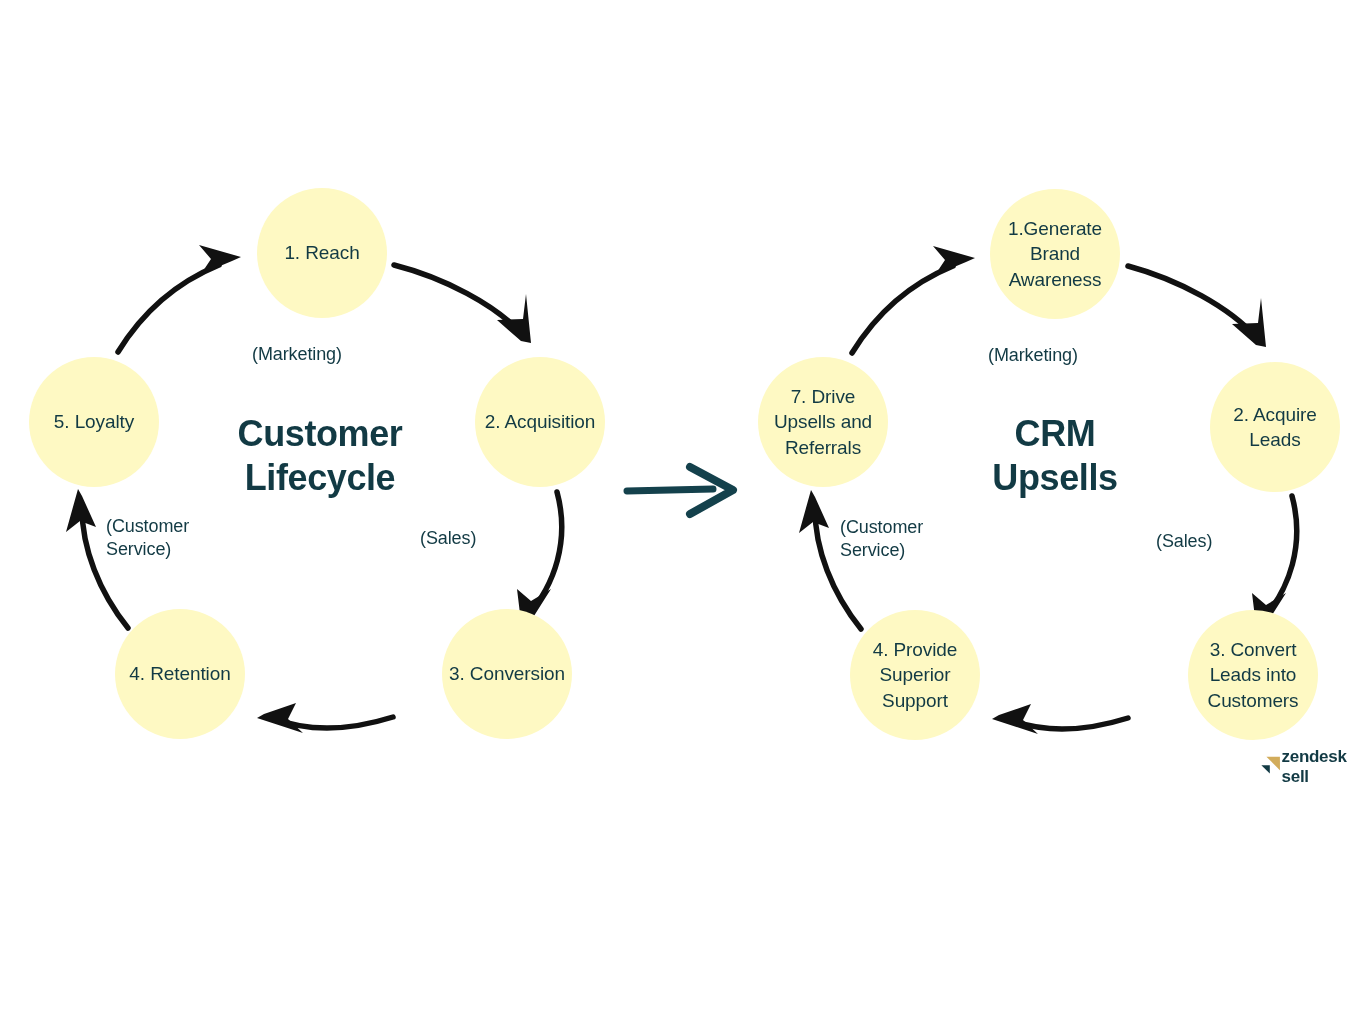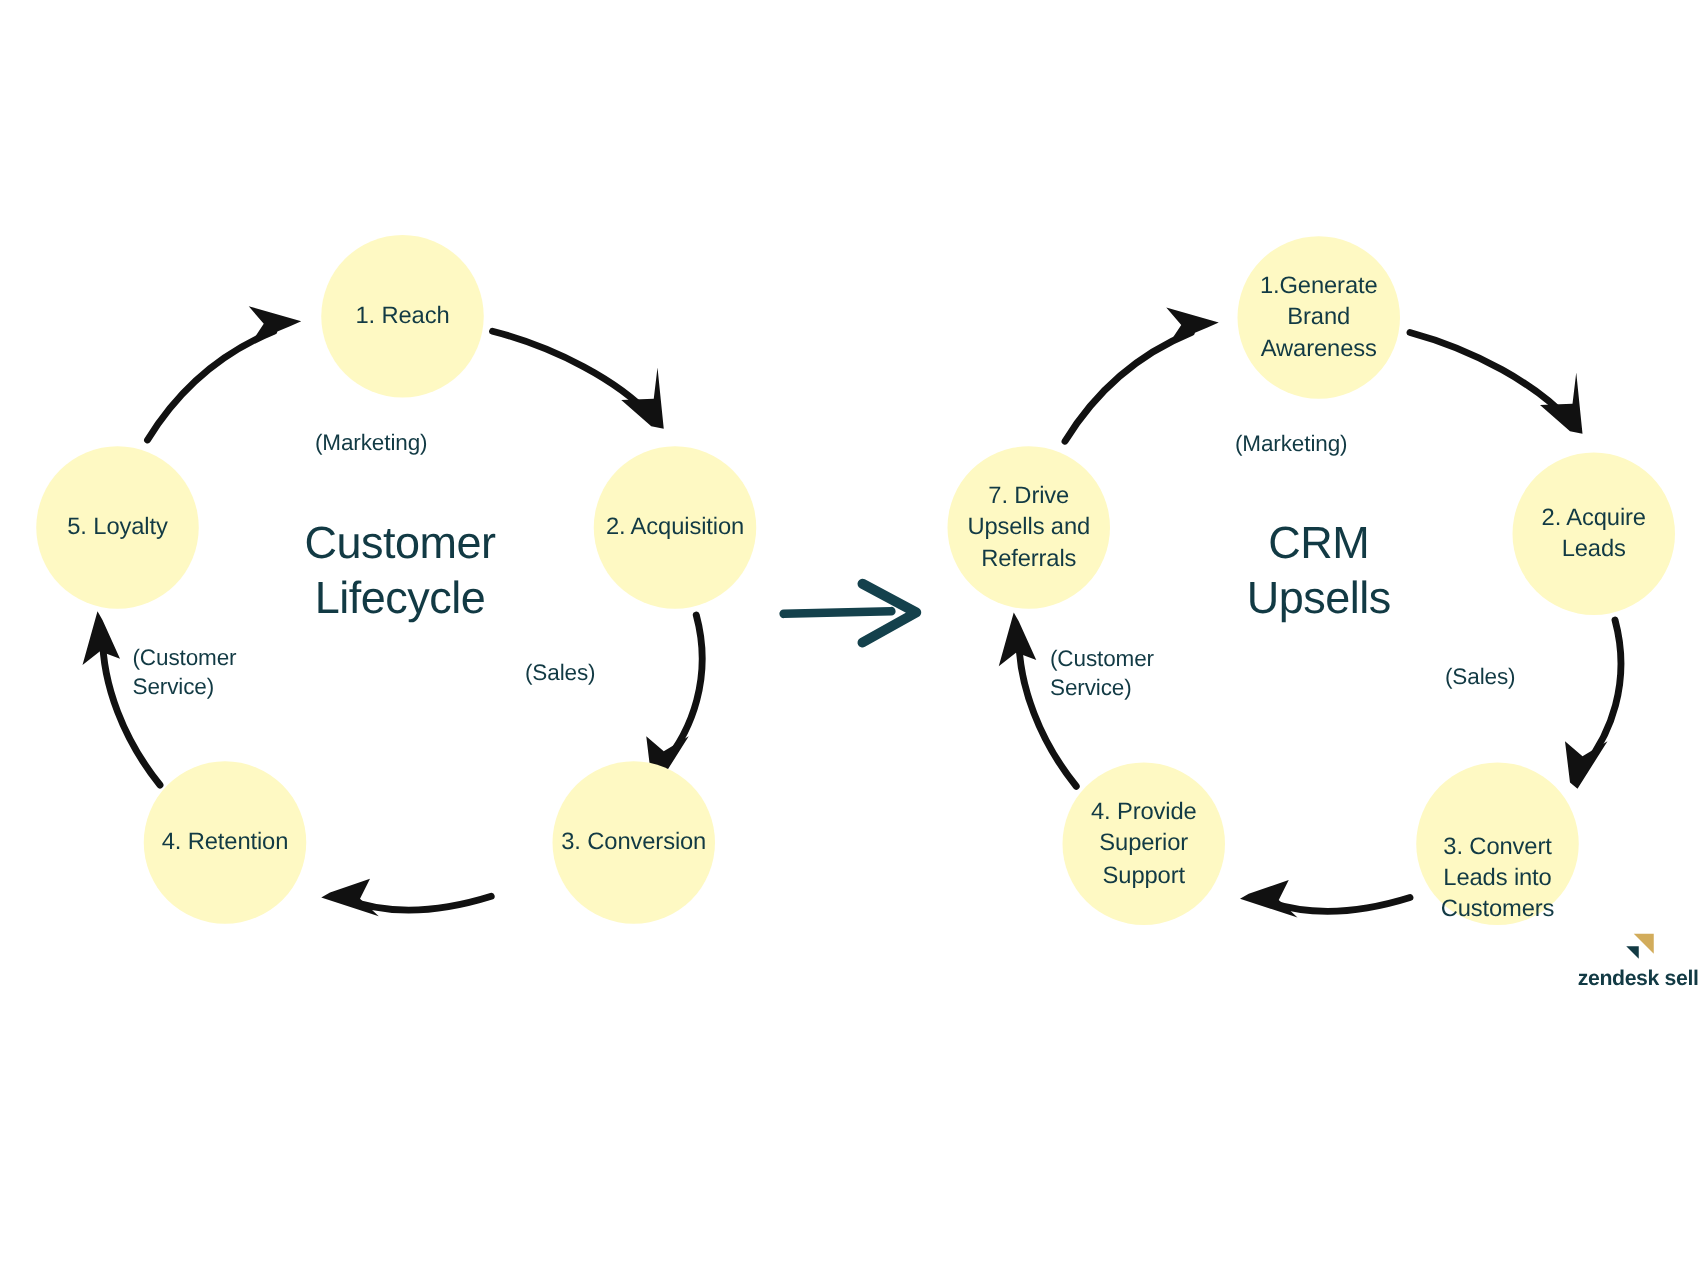--- a/index.html
+++ b/index.html
@@ -54,36 +54,36 @@
   }
   .node-label.wrap {
     white-space: normal;
     width: 128px;
   }
   .center-title {
     position: absolute;
     color: #123A44;
     font-size: 36px;
     line-height: 1.22;
-    font-weight: 400;
+    font-weight: 700;
     text-align: center;
     letter-spacing: -0.4px;
   }
   .dept-label {
     position: absolute;
     color: #123A44;
     font-size: 18px;
     line-height: 1.28;
     font-weight: 400;
     letter-spacing: -0.1px;
   }
   .logo {
     position: absolute;
     display: flex;
-    flex-direction: column;
+    flex-direction: row;
     align-items: center;
   }
   .logo-mark {
     width: 28px;
     height: 26px;
   }
   .logo-text {
     color: #123A44;
     font-size: 17px;
     font-weight: 700;
@@ -199,21 +199,21 @@
     </svg>
 
     <div class="node" style="left:990px; top:189px; width:130px; height:130px;">
       <span class="node-label wrap">1.Generate Brand Awareness</span>
     </div>
 
     <div class="node" style="left:1210px; top:362px; width:130px; height:130px;">
       <span class="node-label wrap">2. Acquire Leads</span>
     </div>
 
-    <div class="node" style="left:1133px; top:610px; width:130px; height:130px;align-items:flex-end;">
+    <div class="node" style="left:1188px; top:610px; width:130px; height:130px;">
       <span class="node-label wrap">3. Convert Leads into Customers</span>
     </div>
 
     <div class="node" style="left:850px; top:610px; width:130px; height:130px;">
       <span class="node-label wrap">4. Provide Superior Support</span>
     </div>
 
     <div class="node" style="left:758px; top:357px; width:130px; height:130px;">
       <span class="node-label wrap">7. Drive Upsells and Referrals</span>
     </div>

